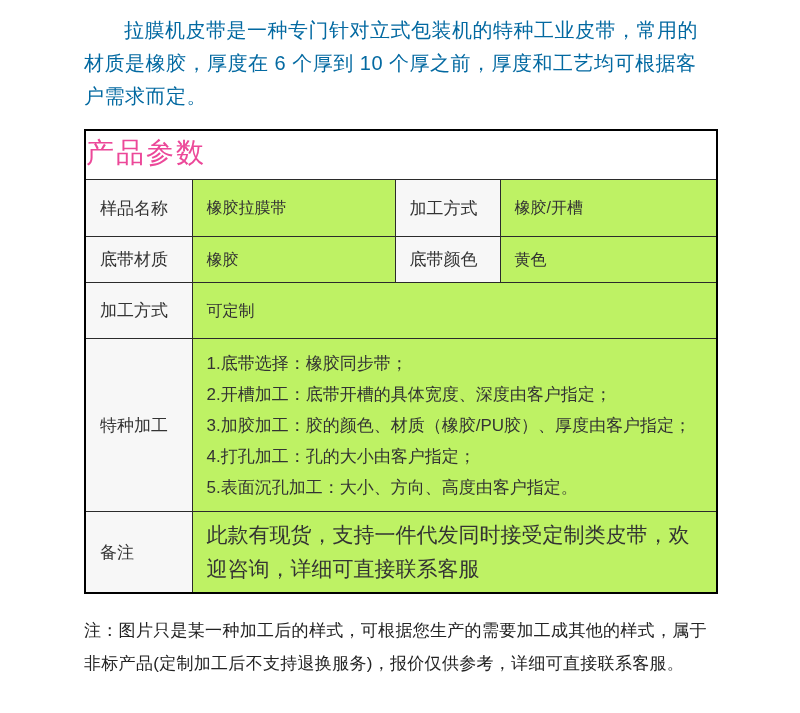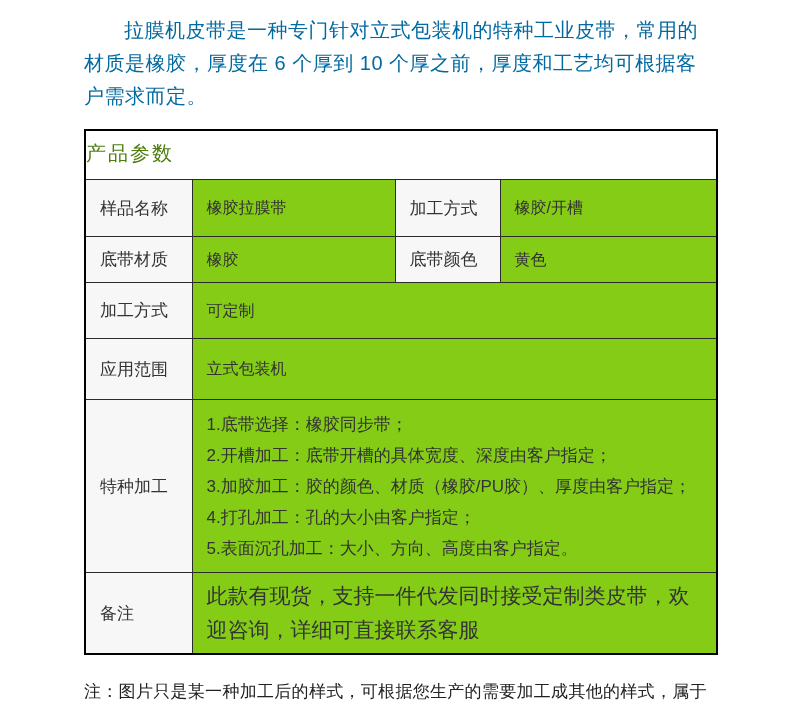--- a/index.html
+++ b/index.html
@@ -39,35 +39,35 @@
   table.params td, table.params th {
     border: 1px solid #2b2b2b;
     vertical-align: middle;
     padding: 6px 14px;
     font-weight: normal;
     text-align: left;
     word-break: break-all;
   }
   .title-cell {
     text-align: right;
-    font-size: 20px;
+    font-size: 28px;
     font-weight: bold;
-    color: #4d7c0f;
+    color: #ec4899;
     height: 40px;
     letter-spacing: 2px;
     padding: 2px 0 6px 0 !important;
   }
   th.label-cell {
     background: #f7f7f7;
     font-size: 17px;
     color: #333333;
     white-space: nowrap;
   }
   td.value-cell {
-    background: #84cc16;
+    background: #bef264;
     font-size: 16px;
     color: #333333;
     line-height: 26px;
   }
   tr.r1 { height: 57px; padding-left: 17px; }
   tr.r2 { height: 46px; }
   tr.r3 { height: 56px; }
   tr.r4 { height: 61px; }
   tr.r5 { height: 173px; }
   tr.r6 { height: 74px; }
@@ -120,24 +120,20 @@
           <td class="value-cell">橡胶</td>
           <th class="label-cell">底带颜色</th>
           <td class="value-cell">黄色</td>
         </tr>
 
         <tr class="r3">
           <th class="label-cell">加工方式</th>
           <td class="value-cell" colspan="3">可定制</td>
         </tr>
 
-        <tr class="r4">
-          <th class="label-cell">应用范围</th>
-          <td class="value-cell" colspan="3">立式包装机</td>
-        </tr>
 
         <tr class="r5">
           <th class="label-cell">特种加工</th>
           <td class="value-cell" colspan="3">
             <div class="proc-line">1.底带选择：橡胶同步带；</div>
             <div class="proc-line">2.开槽加工：底带开槽的具体宽度、深度由客户指定；</div>
             <div class="proc-line">3.加胶加工：胶的颜色、材质（橡胶/PU胶）、厚度由客户指定；</div>
             <div class="proc-line">4.打孔加工：孔的大小由客户指定；</div>
             <div class="proc-line">5.表面沉孔加工：大小、方向、高度由客户指定。</div>
           </td>

